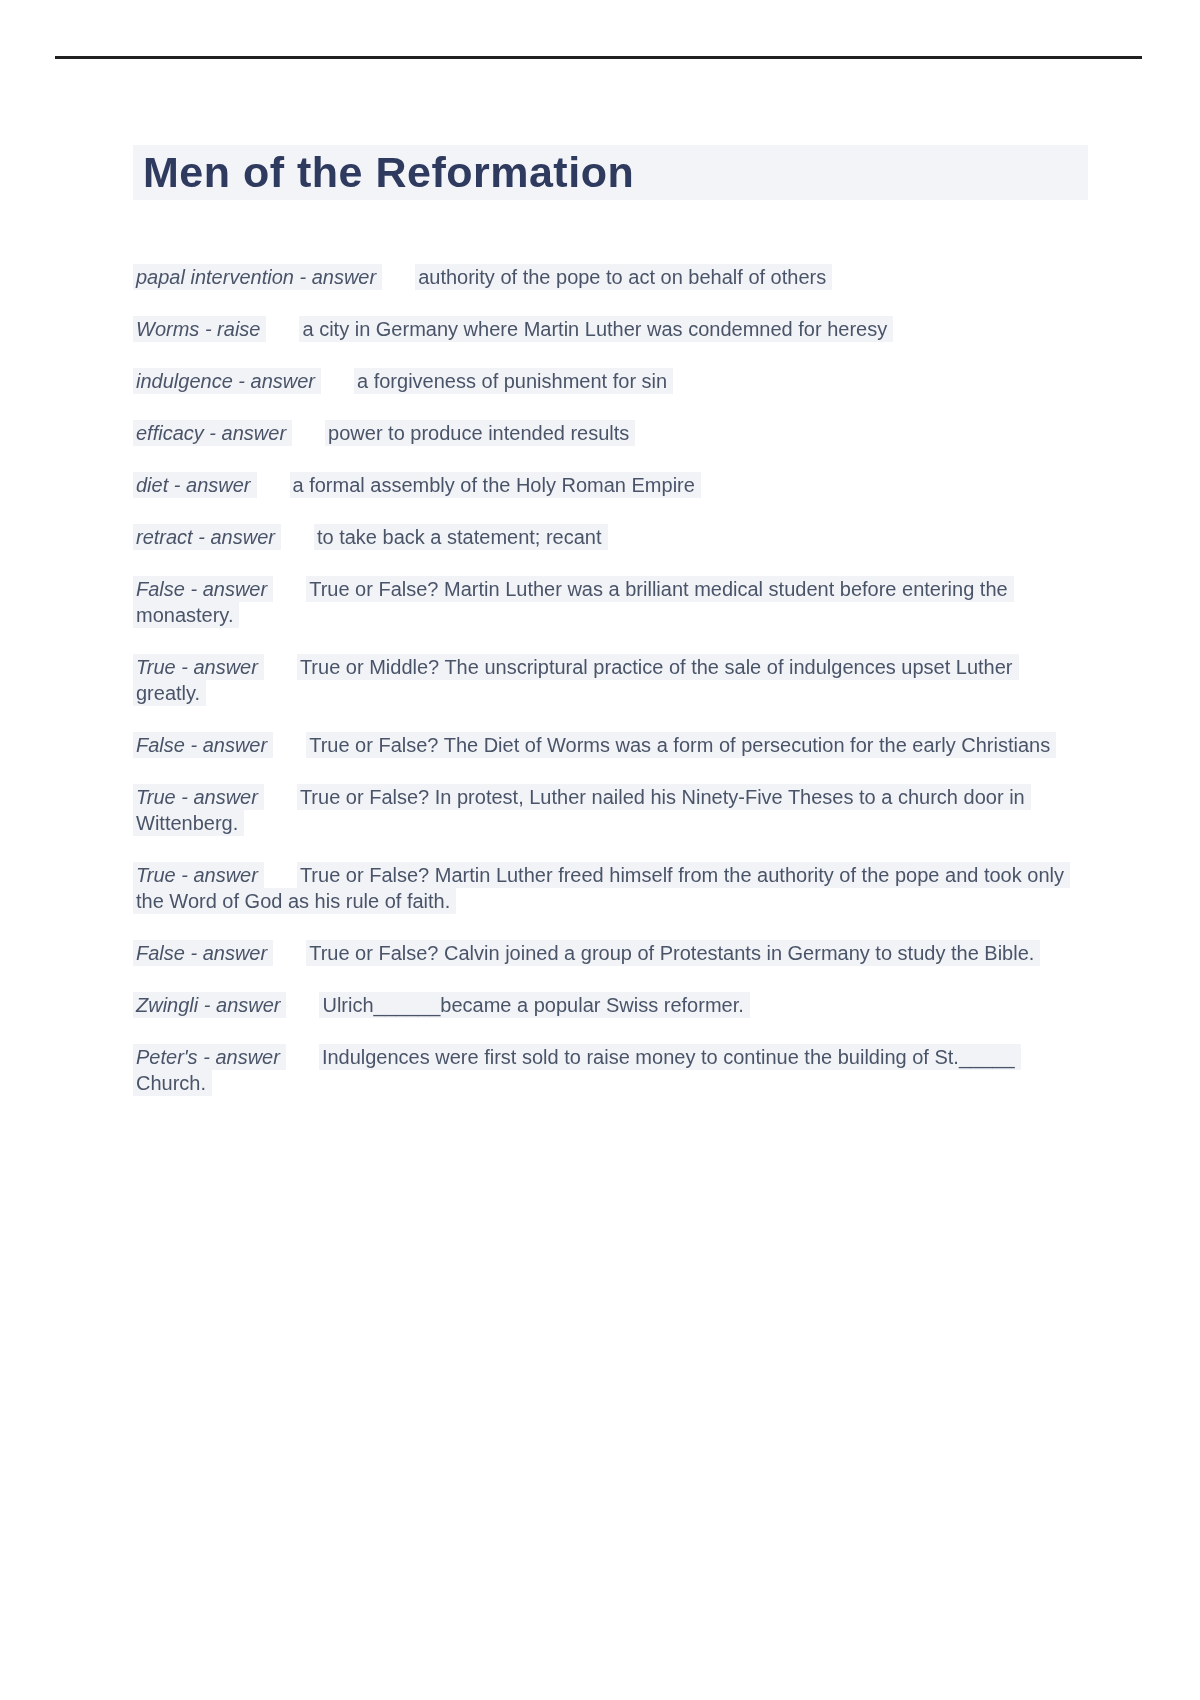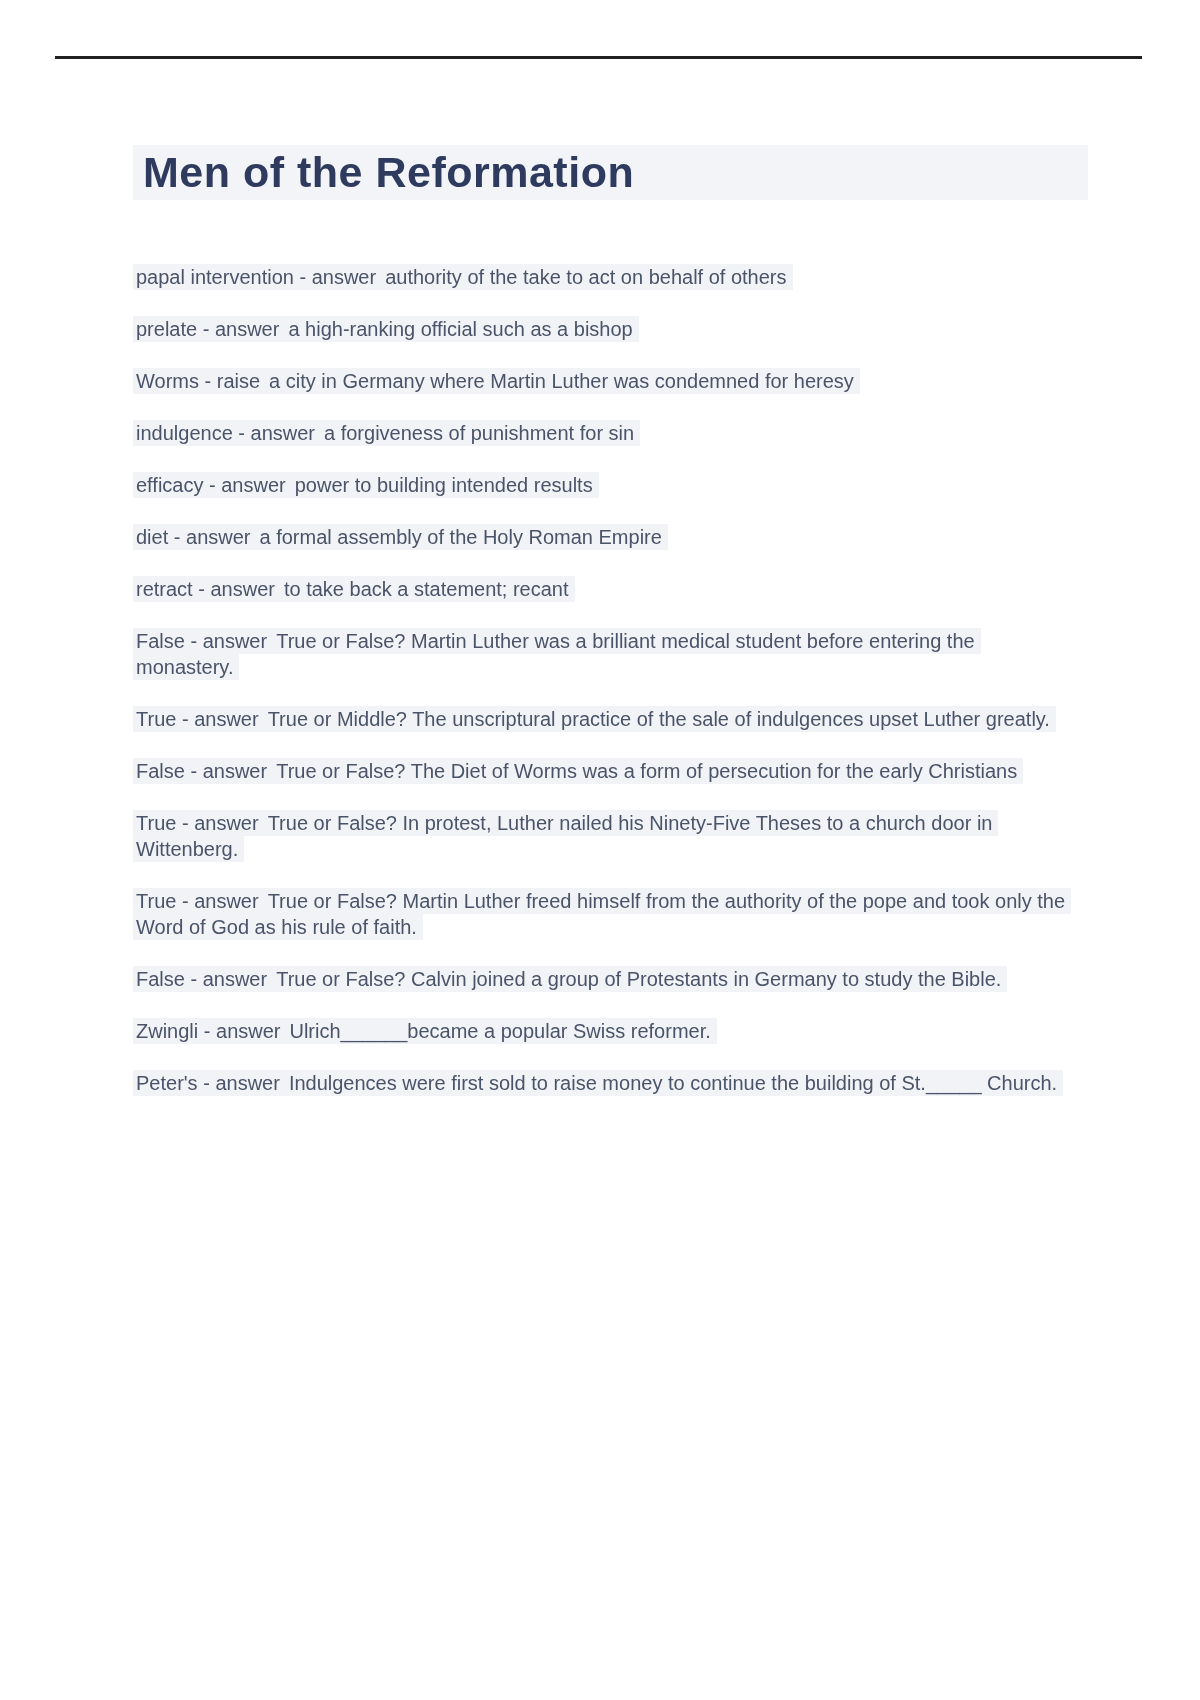--- a/index.html
+++ b/index.html
@@ -53,40 +53,41 @@
   .entry {
     margin: 0 0 26px 0;
   }
   .hl {
     background: #f2f3f7;
     padding: 2px 6px 2px 3px;
     box-decoration-break: clone;
     -webkit-box-decoration-break: clone;
   }
   .term {
+    margin-right: 33px;
+    font-style: italic;
   }
 </style>
 </head>
 <body>
 
 <div class="page">
   <div class="rule top"></div>
 
   <div class="content">
     <h1 class="title">Men of the Reformation</h1>
     <div class="entries" id="entries-list">
-  <p class="entry"><span class="hl term">papal intervention - answer</span><span class="hl answer">authority of the take to act on behalf of others</span></p>
+  <p class="entry"><span class="hl term">papal intervention - answer</span><span class="hl answer">authority of the pope to act on behalf of others</span></p>
 
-  <p class="entry"><span class="hl term">prelate - answer</span><span class="hl answer">a high-ranking official such as a bishop</span></p>
 
   <p class="entry"><span class="hl term">Worms - raise</span><span class="hl answer">a city in Germany where Martin Luther was condemned for heresy</span></p>
 
   <p class="entry"><span class="hl term">indulgence - answer</span><span class="hl answer">a forgiveness of punishment for sin</span></p>
 
-  <p class="entry"><span class="hl term">efficacy - answer</span><span class="hl answer">power to building intended results</span></p>
+  <p class="entry"><span class="hl term">efficacy - answer</span><span class="hl answer">power to produce intended results</span></p>
 
   <p class="entry"><span class="hl term">diet - answer</span><span class="hl answer">a formal assembly of the Holy Roman Empire</span></p>
 
   <p class="entry"><span class="hl term">retract - answer</span><span class="hl answer">to take back a statement; recant</span></p>
 
 
   <p class="entry"><span class="hl term">False - answer</span><span class="hl answer">True or False? Martin Luther was a brilliant medical student before entering the monastery.</span></p>
 
   <p class="entry"><span class="hl term">True - answer</span><span class="hl answer">True or Middle? The unscriptural practice of the sale of indulgences upset Luther greatly.</span></p>
 

